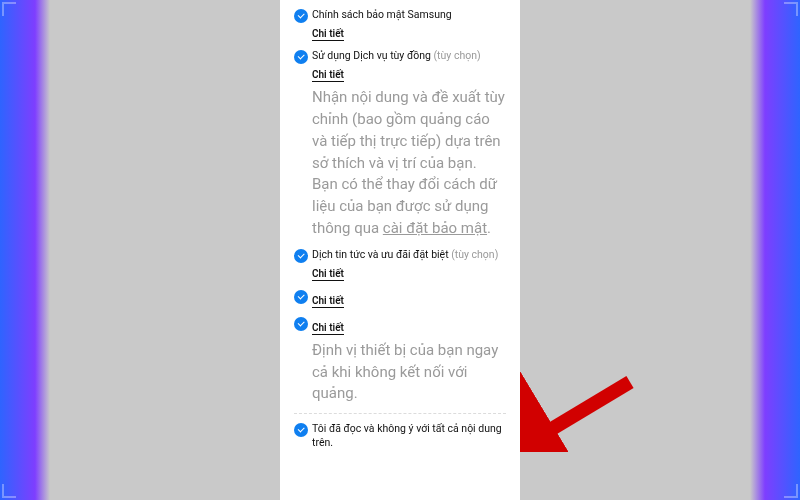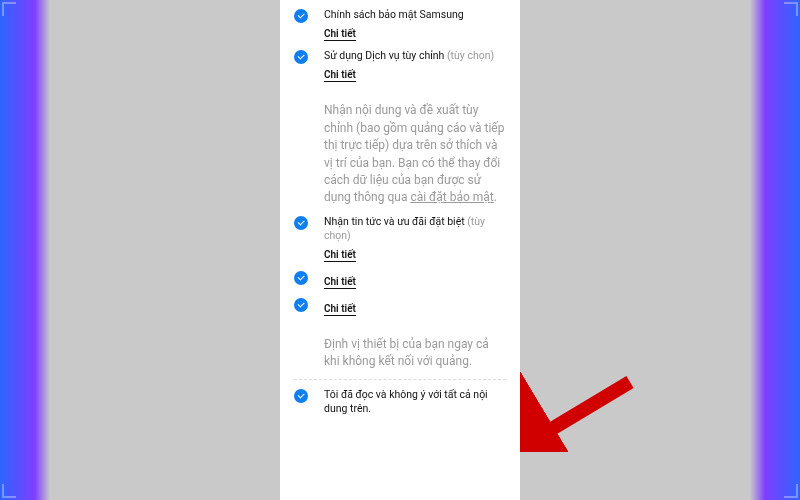--- a/index.html
+++ b/index.html
@@ -40,21 +40,21 @@
     top: 0;
     width: 240px;
     height: 500px;
     background: #ffffff;
     padding: 0 14px 10px 14px;
     overflow: hidden;
   }
   .item {
     display: flex;
     align-items: flex-start;
-    gap: 16px;
+    gap: 4px;
     padding-top: 8px;
   }
   .check {
     width: 14px; height: 14px;
     border-radius: 50%;
     background: #0f7ff0;
     flex: 0 0 14px;
     margin-top: 1px;
     position: relative;
   }
@@ -77,24 +77,24 @@
   .detail {
     display: inline-block;
     font-size: 10px;
     font-weight: 600;
     color: #111;
     border-bottom: 1.5px solid #111;
     margin-top: 5px;
     padding-bottom: 1px;
   }
   .desc {
-    font-size: 12px;
+    font-size: 15px;
     color: #9a9a9a;
     line-height: 1.45;
-    margin-top: 20px;
+    margin-top: 5px;
   }
   .desc .link { text-decoration: underline; color: #9a9a9a; }
   .divider {
     border: none;
     border-top: 1px dashed #dcdcdc;
     margin: 8px 0 0 0;
   }
   .agree-wrap {
     margin: 14px 0 0 0;
     padding: 4px;
@@ -138,30 +138,30 @@
       <span class="check"></span>
       <div class="item-body">
         <div class="title"><span>Chính sách bảo mật Samsung</span></div>
         <span class="detail">Chi tiết</span>
       </div>
     </div>
 
     <div class="item">
       <span class="check"></span>
       <div class="item-body">
-        <div class="title"><span>Sử dụng Dịch vụ tùy chỉnh</span><span class="opt"> (tùy chọn) </span></div>
+        <div class="title"><span>Sử dụng Dịch vụ tùy đồng</span><span class="opt"> (tùy chọn) </span></div>
         <span class="detail">Chi tiết</span>
         <div class="desc"><span>Nhận nội dung và đề xuất tùy chỉnh (bao gồm quảng cáo và tiếp thị trực tiếp) dựa trên sở thích và vị trí của bạn. Bạn có thể thay đổi cách dữ liệu của bạn được sử dụng thông qua </span><span class="link">cài đặt bảo mật</span>.</div>
       </div>
     </div>
 
     <div class="item">
       <span class="check"></span>
       <div class="item-body">
-        <div class="title"><span>Nhận tin tức và ưu đãi đặt biệt</span><span class="opt"> (tùy chọn) </span></div>
+        <div class="title"><span>Dịch tin tức và ưu đãi đặt biệt</span><span class="opt"> (tùy chọn) </span></div>
         <span class="detail">Chi tiết</span>
       </div>
     </div>
 
     <div class="item">
       <span class="check"></span>
       <div class="item-body">
         <span class="detail">Chi tiết</span>
       </div>
     </div>

